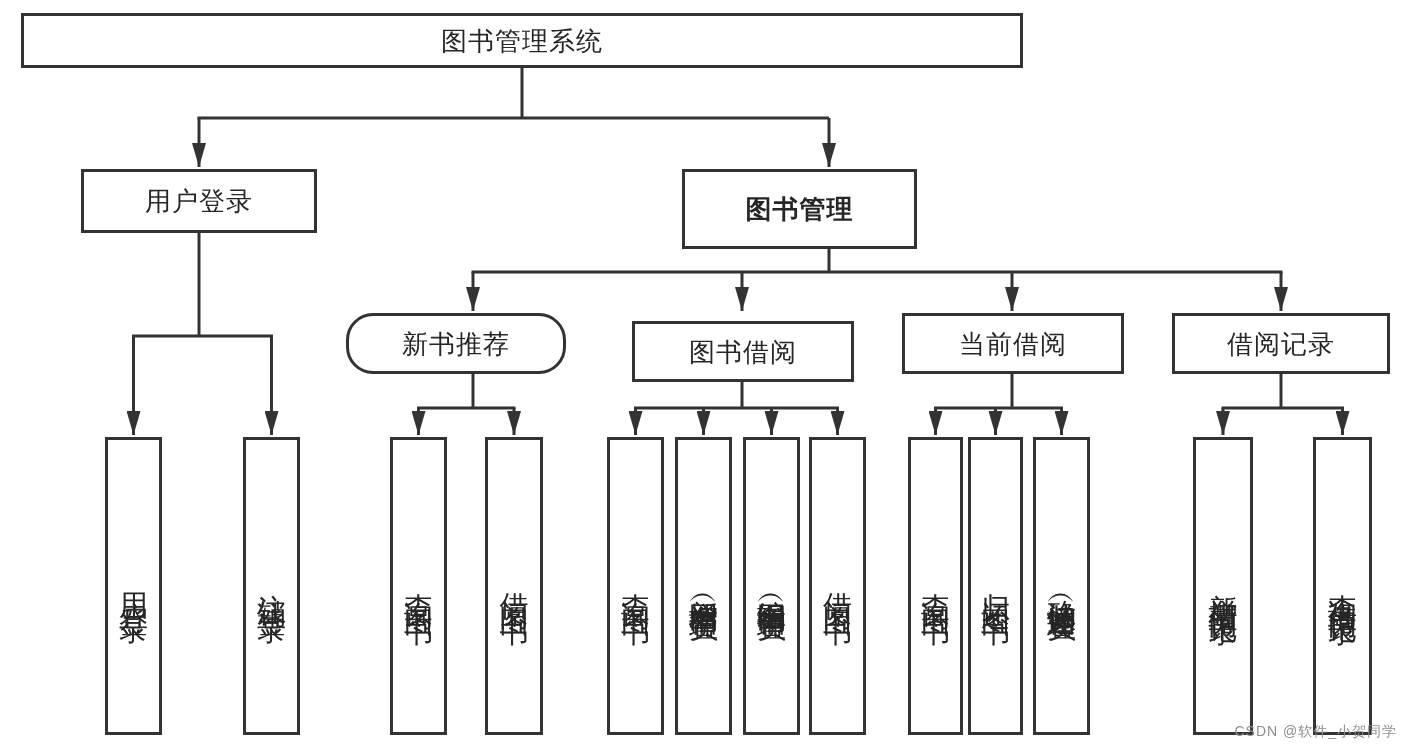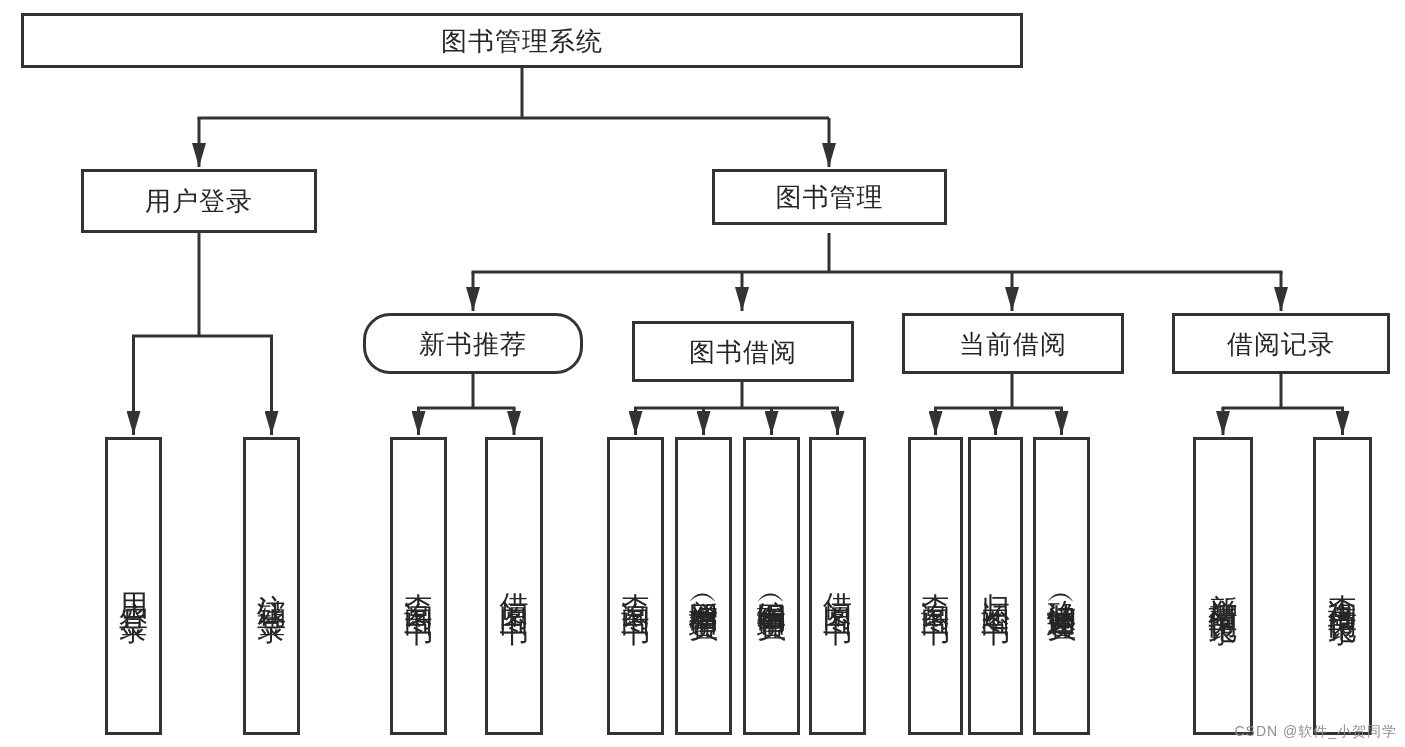--- a/index.html
+++ b/index.html
@@ -96,25 +96,25 @@
     </g>
   </svg>
 
   <div class="box" style="left:21px;top:13px;width:1002px;height:55px;">
     <span class="hlabel">图书管理系统</span>
   </div>
 
   <div class="box" style="left:81px;top:169px;width:236px;height:64px;">
     <span class="hlabel">用户登录</span>
   </div>
-  <div class="box" style="left:712px;top:169px;width:235px;height:56px;">
+  <div class="box" style="left:682px;top:169px;width:235px;height:80px;font-weight:bold;">
     <span class="hlabel">图书管理</span>
   </div>
 
-  <div class="box" style="left:363px;top:313px;width:220px;height:61px;border-radius:27px;">
+  <div class="box" style="left:346px;top:313px;width:220px;height:61px;border-radius:27px;">
     <span class="hlabel">新书推荐</span>
   </div>
   <div class="box" style="left:632px;top:313px;width:222px;height:61px;margin-top:8px;">
     <span class="hlabel">图书借阅</span>
   </div>
   <div class="box" style="left:1172px;top:313px;width:218px;height:61px;">
     <span class="hlabel">借阅记录</span>
   </div>
   <div class="box" style="left:902px;top:313px;width:222px;height:61px;">
     <span class="hlabel">当前借阅</span>

